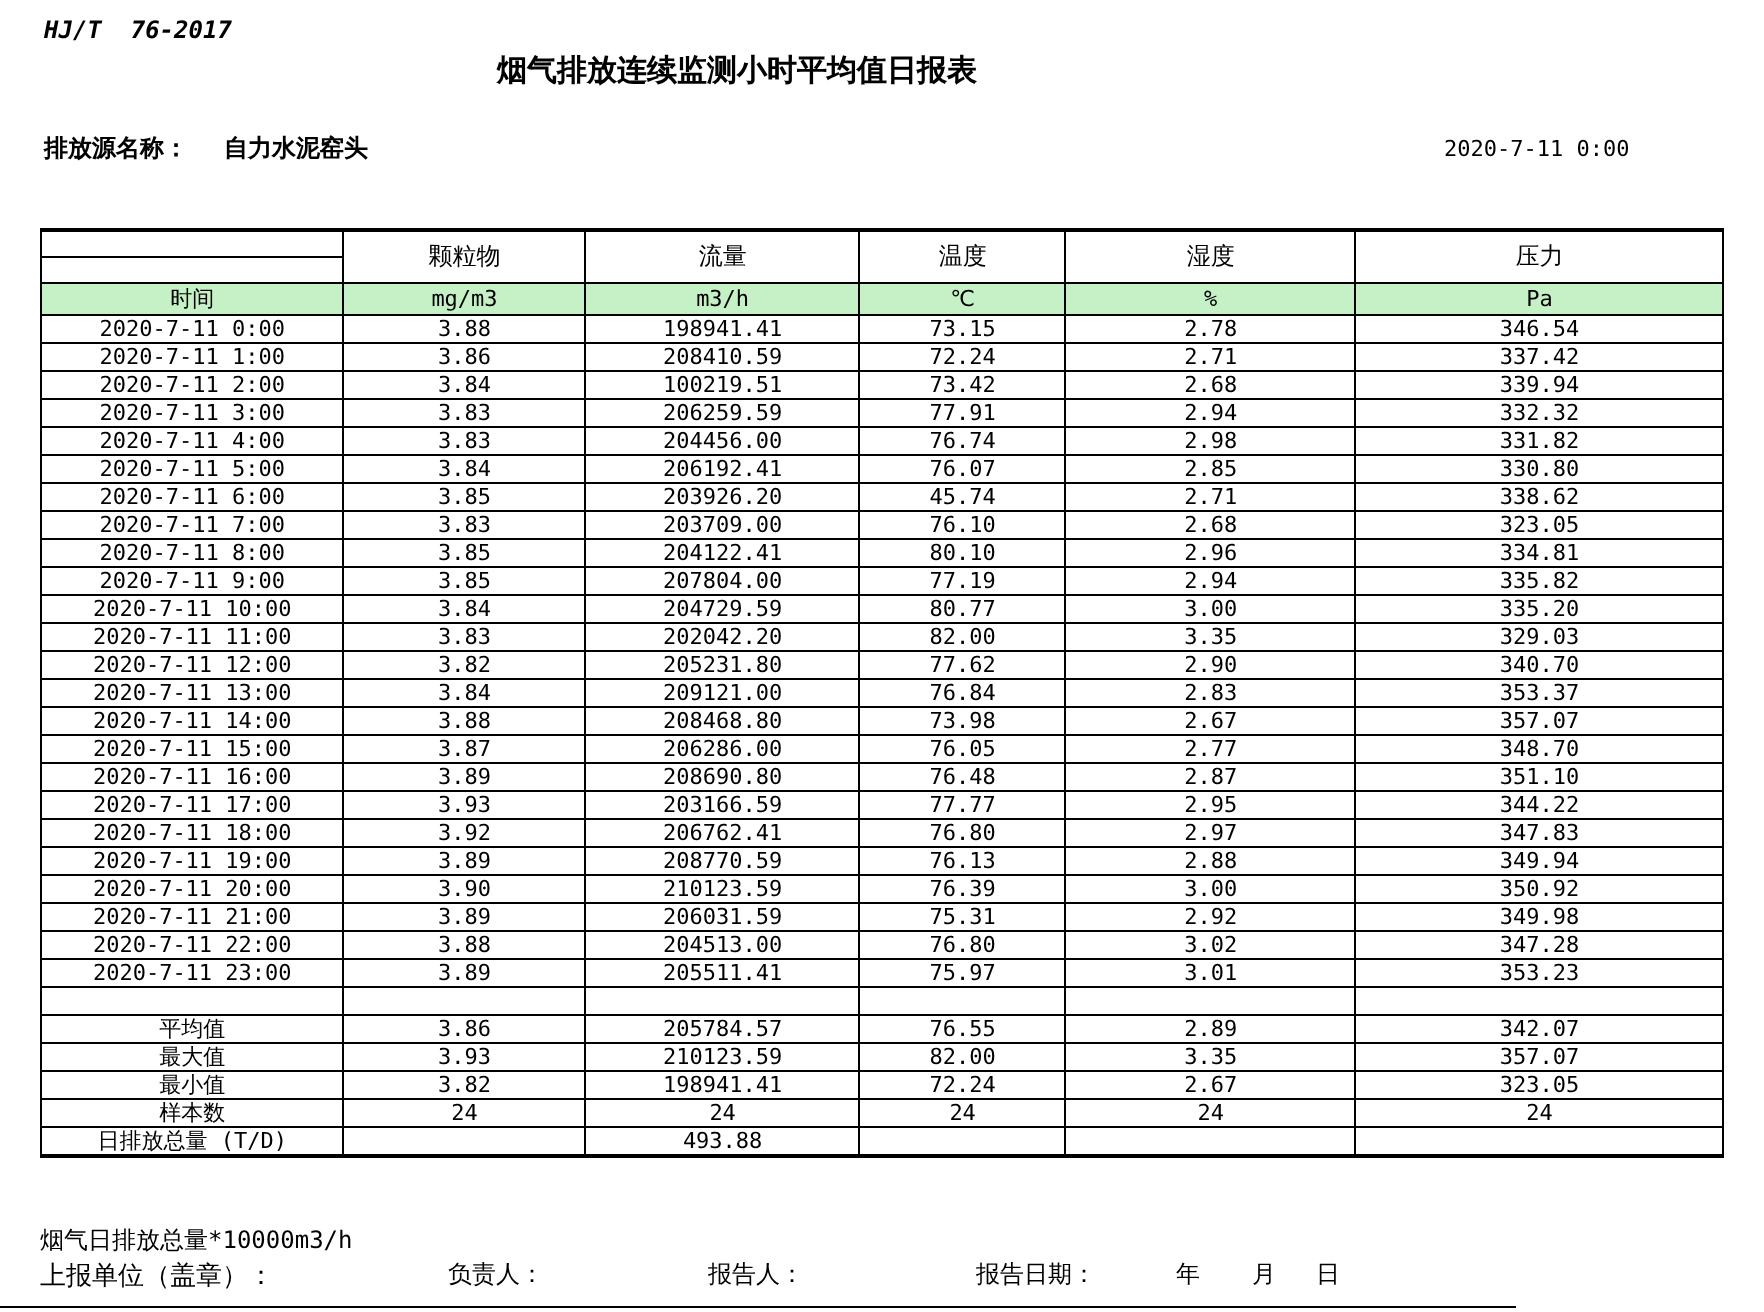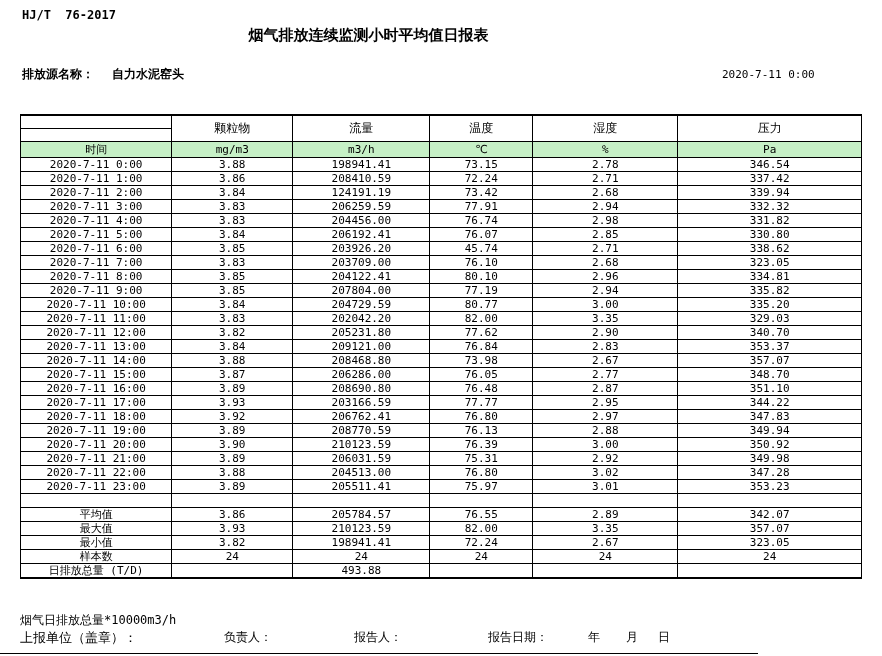--- a/index.html
+++ b/index.html
@@ -1,21 +1,21 @@
 <!DOCTYPE html>
 <html><head>
 <meta charset="utf-8">
 <style>
   html,body{margin:0;padding:0;}
   body{
     width:882px;height:656px;background:#ffffff;color:#000;
     font-family:"DejaVu Sans Mono","DejaVu Sans",monospace;
     position:relative;overflow:hidden;
   }
-  .std{position:absolute;left:22px;top:8px;font-size:12px;font-weight:bold;white-space:pre;}
+  .std{position:absolute;left:22px;top:8px;font-size:12px;font-weight:bold;white-space:pre;font-style:italic;}
   .title{position:absolute;left:0;top:26px;width:737px;text-align:center;font-size:15px;font-weight:bold;}
   .srcrow{position:absolute;left:22px;top:66px;font-size:12px;font-weight:bold;}
   .srcname{margin-left:18px;text-align:right;}
   .dt{position:absolute;left:722px;top:68px;font-size:11px;}
   table.rep{
     position:absolute;left:20px;top:114px;width:842px;
     border-collapse:collapse;table-layout:fixed;
     border-top:2px solid #000;border-bottom:2px solid #000;border-radius:17px;
   }
   table.rep td,table.rep th{
@@ -91,21 +91,21 @@
         <td>2020-7-11 1:00</td>
         <td>3.86</td>
         <td>208410.59</td>
         <td>72.24</td>
         <td>2.71</td>
         <td>337.42</td>
       </tr>
       <tr>
         <td>2020-7-11 2:00</td>
         <td>3.84</td>
-        <td>124191.19</td>
+        <td>100219.51</td>
         <td>73.42</td>
         <td>2.68</td>
         <td>339.94</td>
       </tr>
       <tr>
         <td>2020-7-11 3:00</td>
         <td>3.83</td>
         <td>206259.59</td>
         <td>77.91</td>
         <td>2.94</td>

